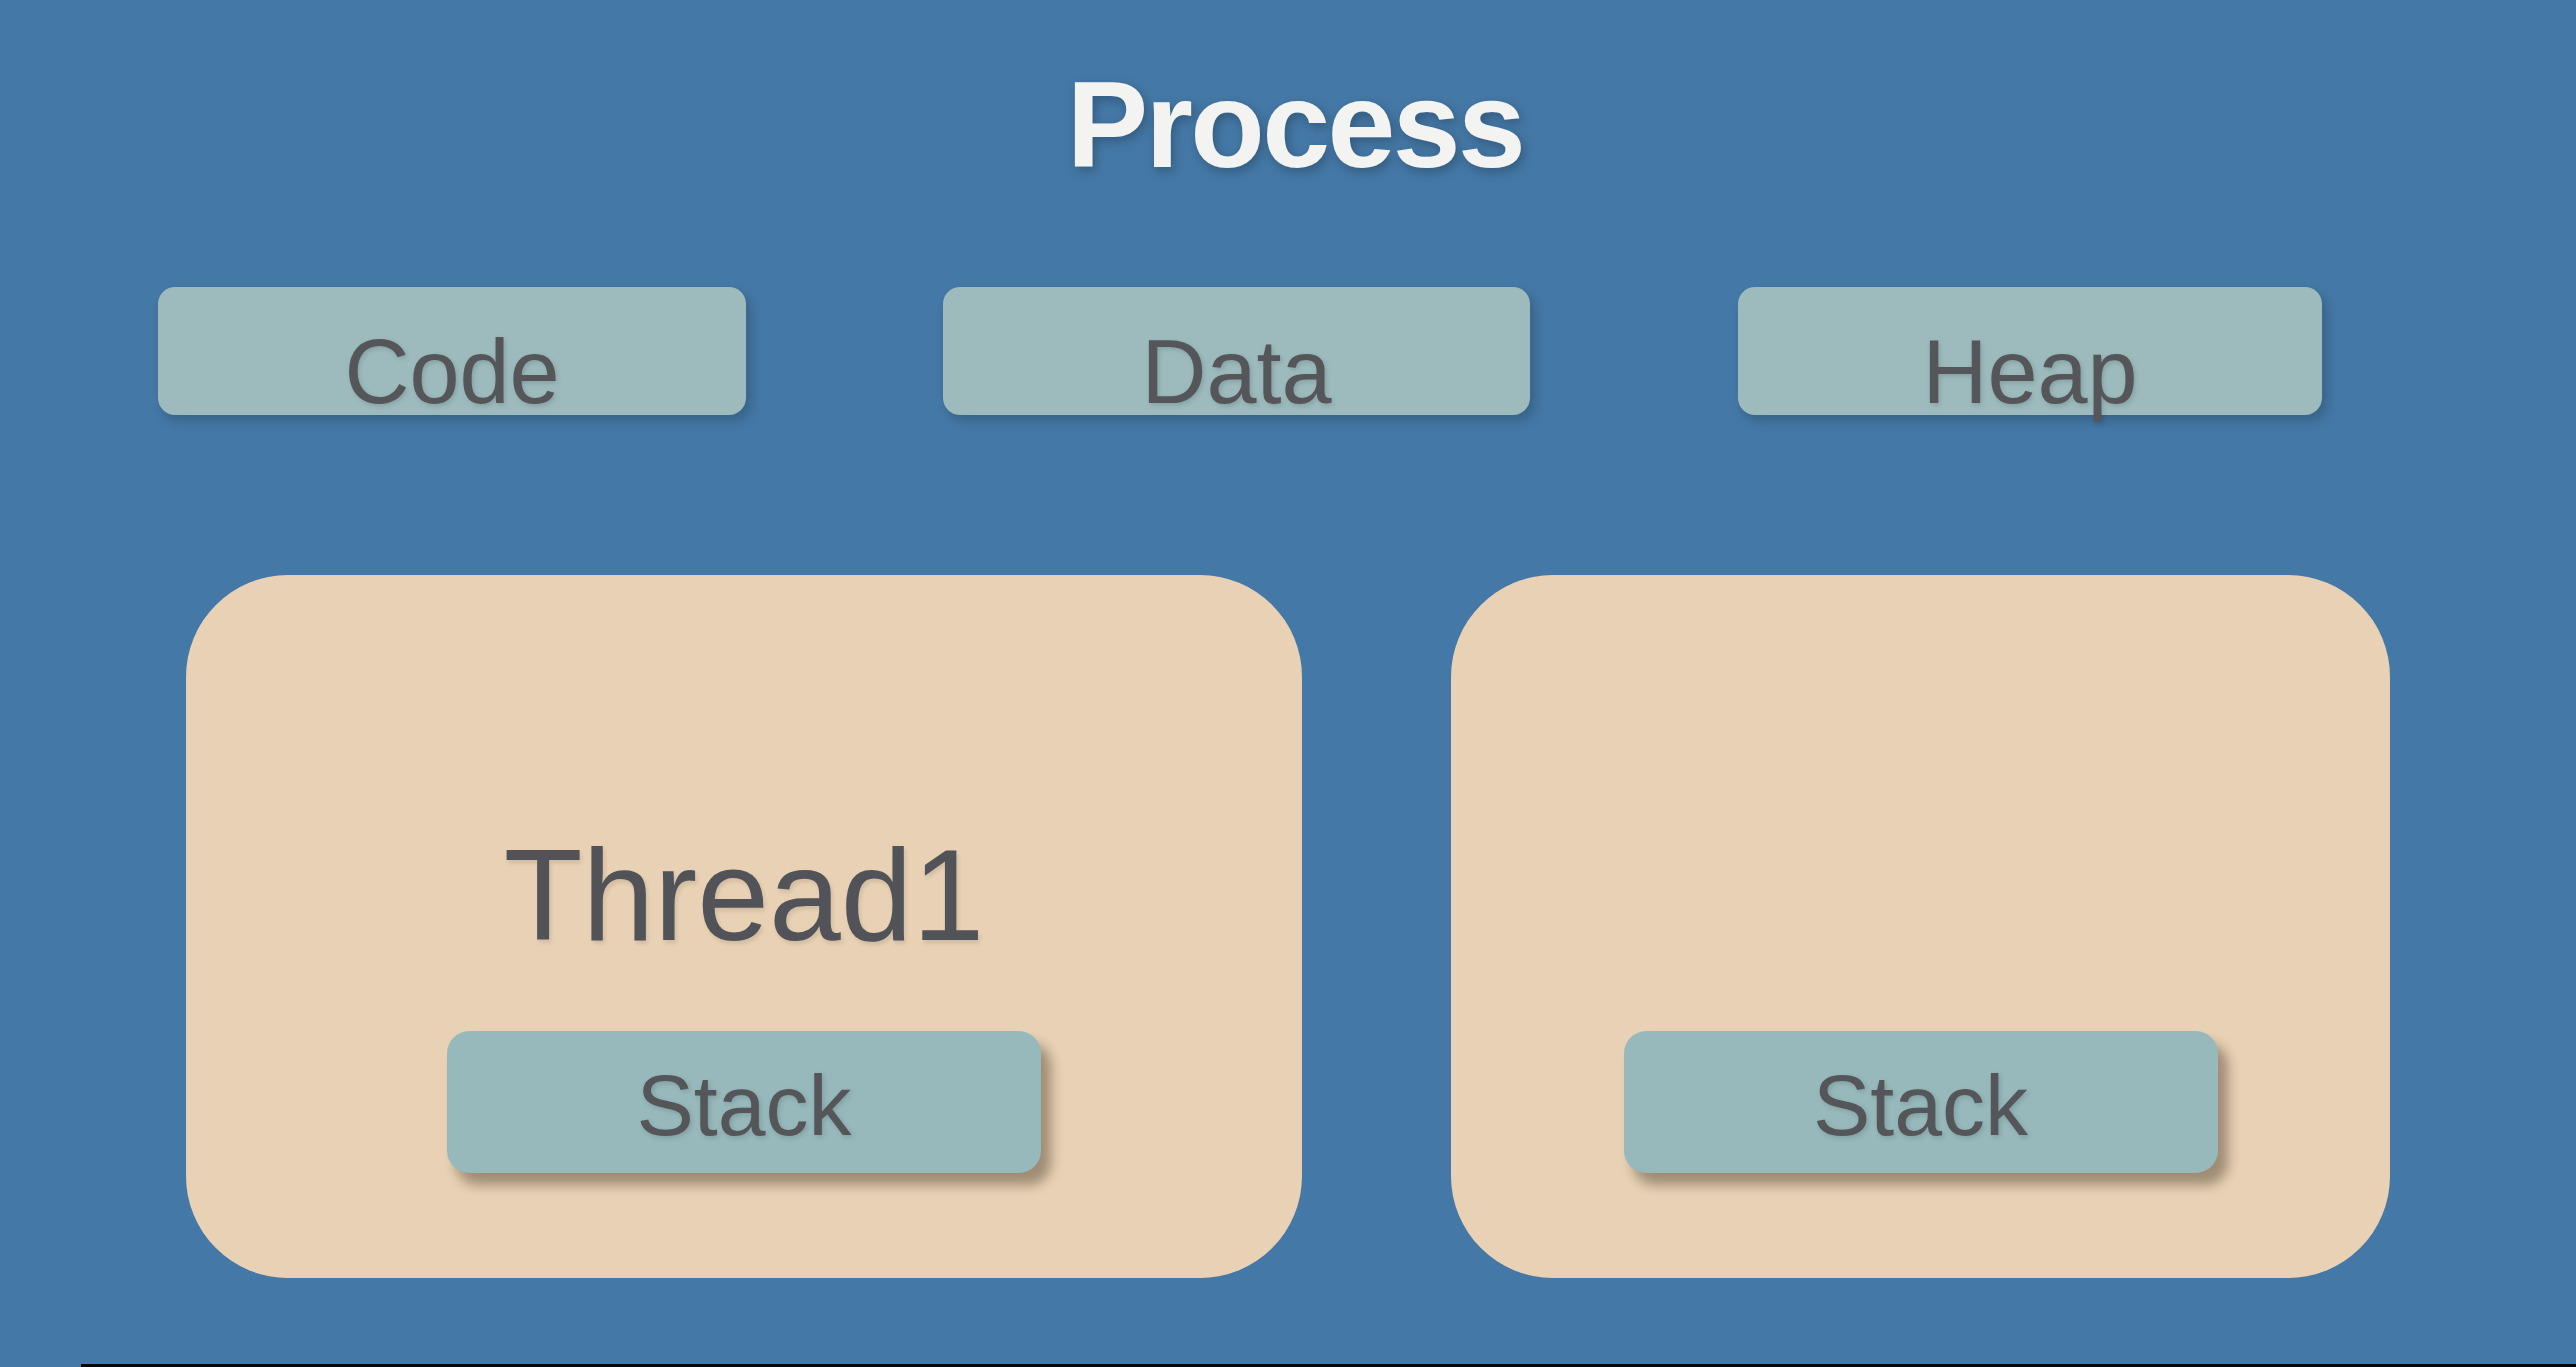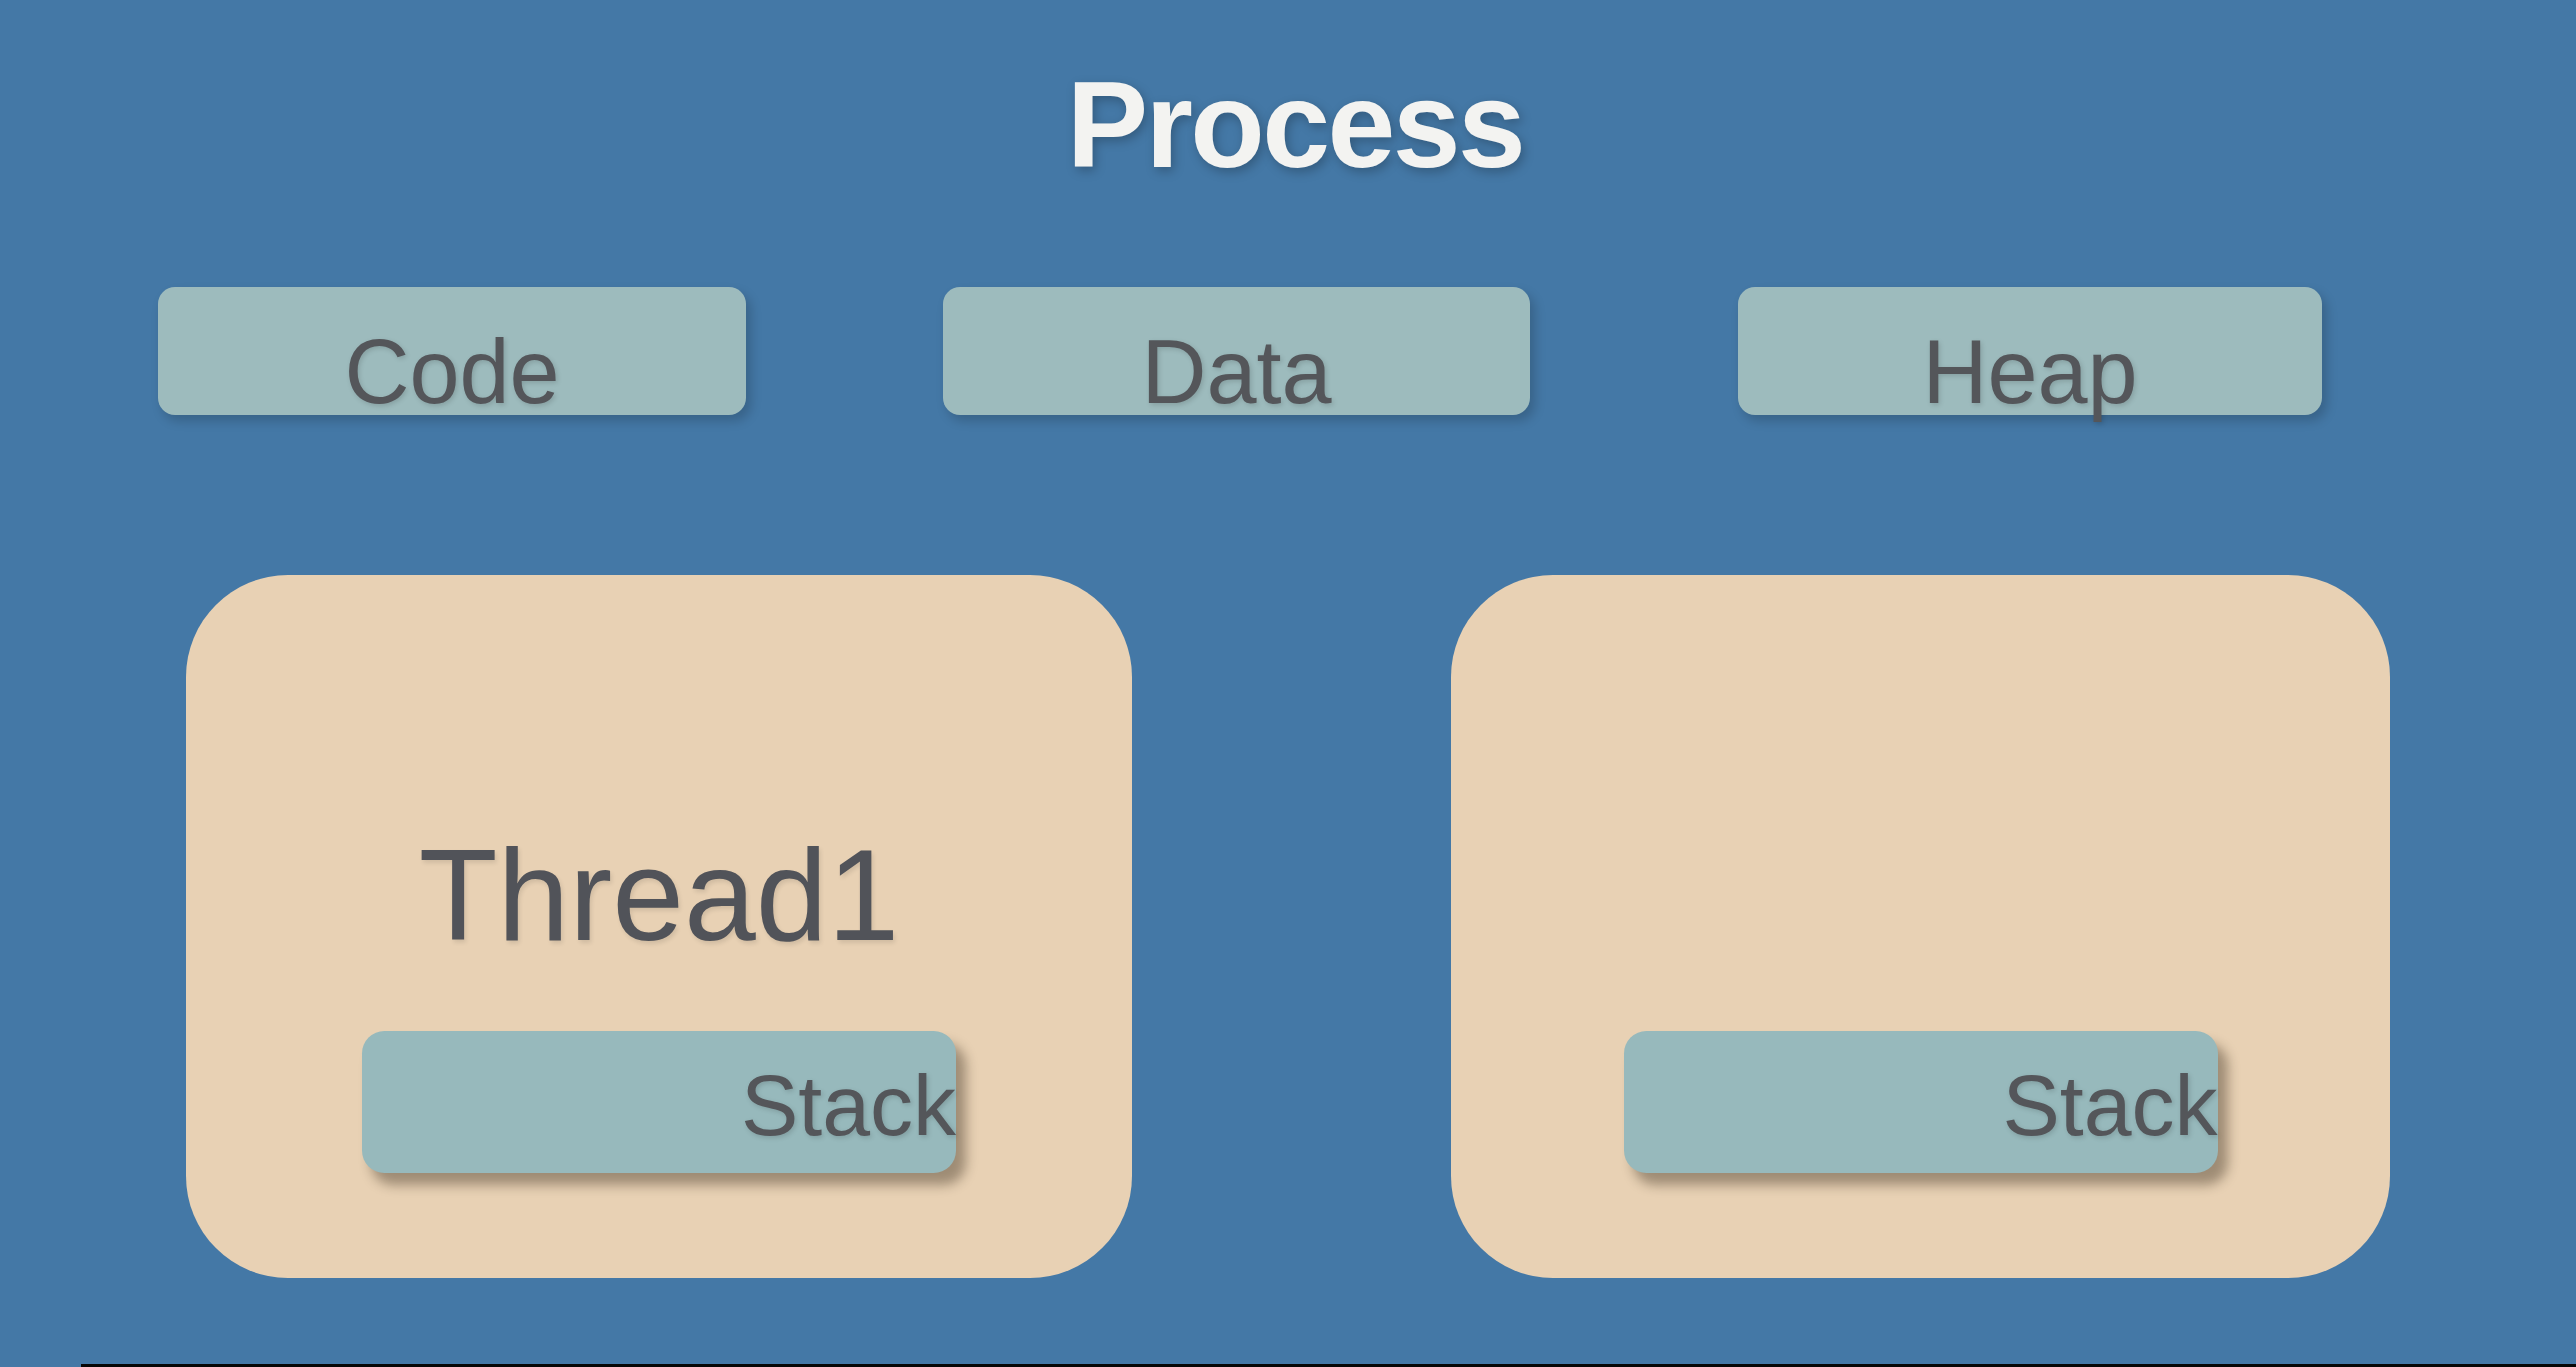--- a/index.html
+++ b/index.html
@@ -51,21 +51,21 @@
     transform: translateY(2.6px);
     margin-top: 36px;
   }
   .thread {
     position: absolute;
     top: 575px;
     height: 703px;
     background: #E8D1B4;
     border-radius: 102px;
   }
-  .thread-1 { left: 186px;  width: 946px; text-decoration: underline; }
+  .thread-1 { left: 186px;  width: 1116px; text-decoration: underline; }
   .thread-2 { left: 1451px; width: 939px; }
   .thread-label {
     position: absolute;
     top: 256px;
     left: 0;
     width: 100%;
     text-align: center;
     font-size: 129px;
     line-height: 1;
     font-weight: 400;
@@ -77,21 +77,21 @@
     top: 456px;
     left: 50%;
     transform: translateX(-50%);
     width: 594px;
     height: 142px;
     background: #97B9BC;
     border-radius: 22.4px;
     box-shadow: 9.5px 12px 12px rgba(40,30,15,0.38);
     display: flex;
     align-items: center;
-    justify-content: flex-end;
+    justify-content: center;
   }
   .stack-label {
     font-size: 86px;
     line-height: 1;
     font-weight: 400;
     color: #54565A;
     text-shadow: 1.7px 2.6px 5.2px rgba(0,0,0,0.15);
     transform: translateY(2.6px);
   }
   .bottom-bar {

